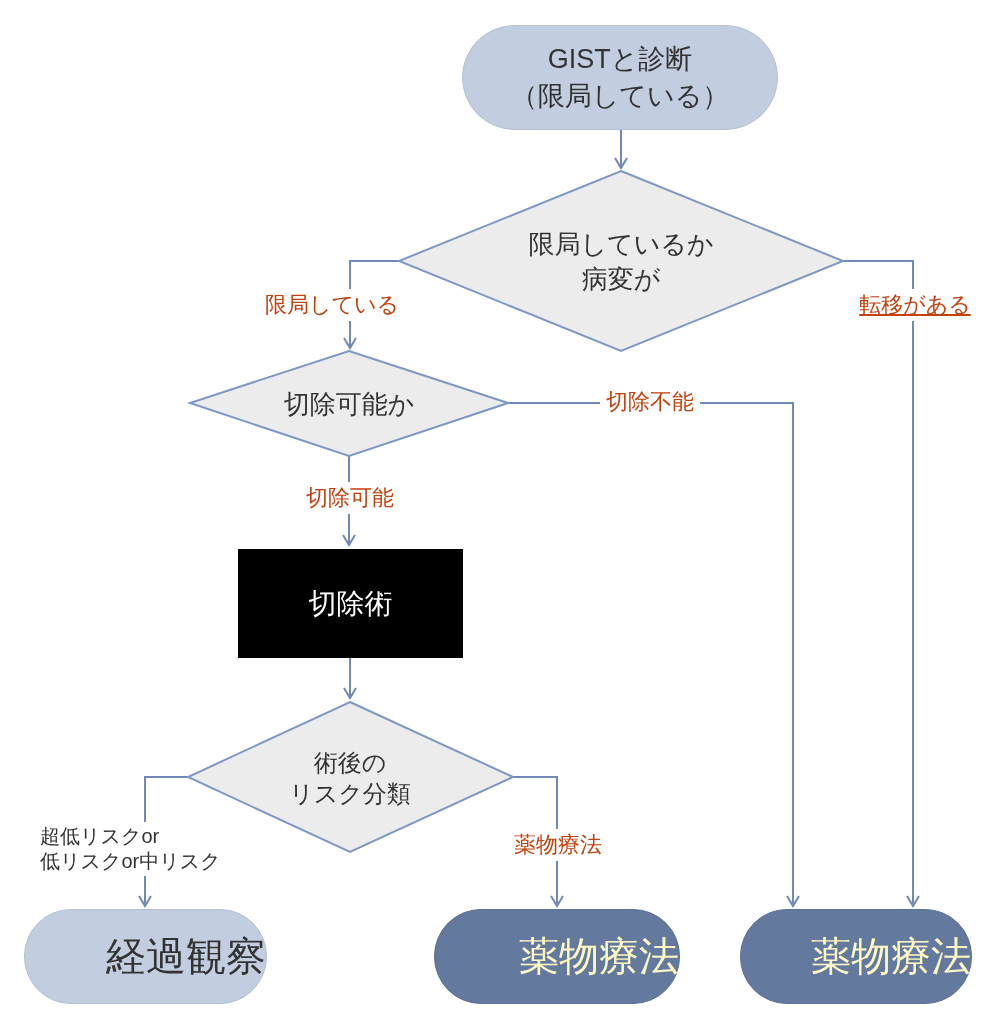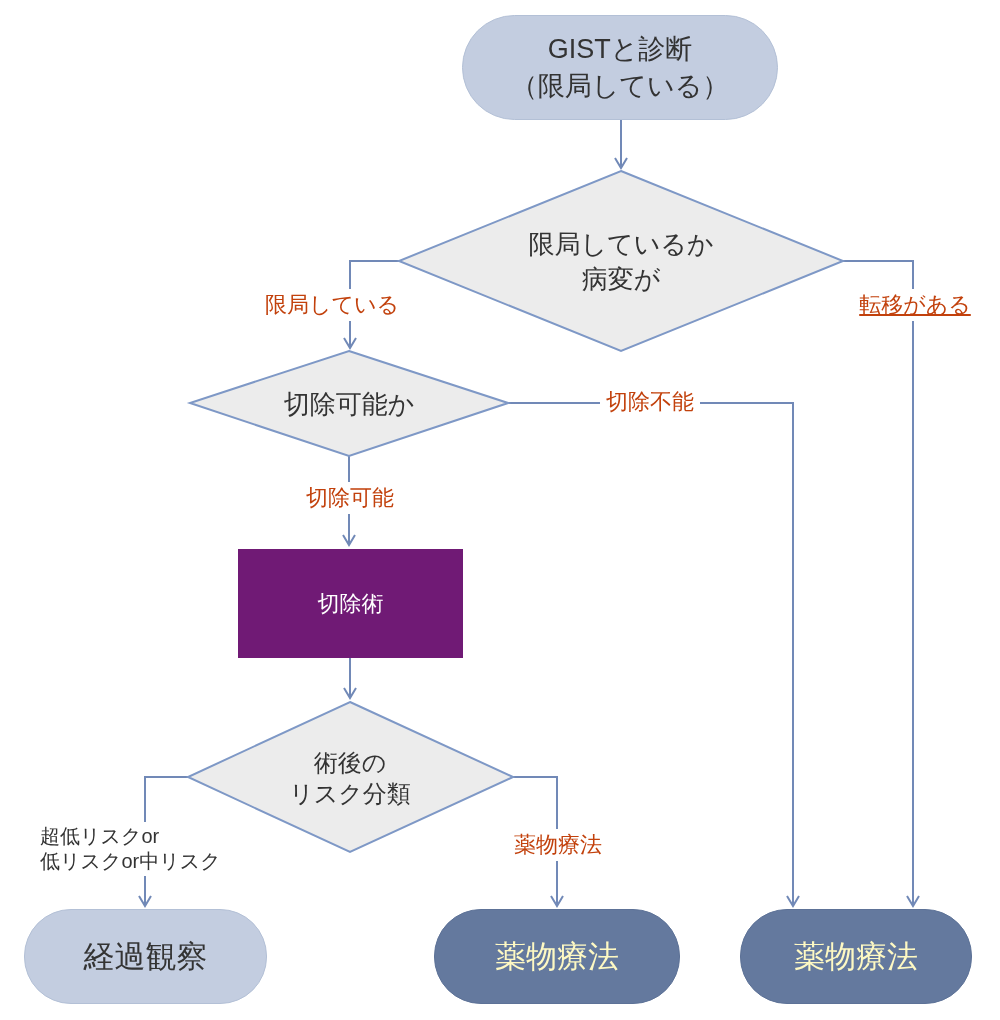--- a/index.html
+++ b/index.html
@@ -35,38 +35,39 @@
     background: #c3cde0;
     border: 1px solid #b3c0d6;
     color: #333333;
   }
   .pill-dark {
     background: #64799e;
     border: 1px solid #5d7297;
     color: #fef9c3;
   }
   .node-start {
-    left: 462px; top: 15px;
+    left: 462px; top: 25px;
     width: 316px; height: 105px;
     border-radius: 53px;
     font-size: 27px;
     line-height: 37px;
   }
   .node-rect {
     left: 238px; top: 549px;
     width: 225px; height: 109px;
-    background: #701a75;
+    background: #000000;
     color: #ffffff;
-    font-size: 22px;
+    font-size: 28px;
   }
   .node-outcome {
     top: 909px;
     height: 95px;
     border-radius: 47px;
-    font-size: 31px;
+    font-size: 40px;
+    align-items: flex-end;
   }
   .node-followup { left: 24px;  width: 243px; }
   .node-drug-c   { left: 434px; width: 246px; }
   .node-drug-r   { left: 740px; width: 232px; }
 
   .diamond-text {
     position: absolute;
     transform: translate(-50%, -50%);
     text-align: center;
     white-space: nowrap;

